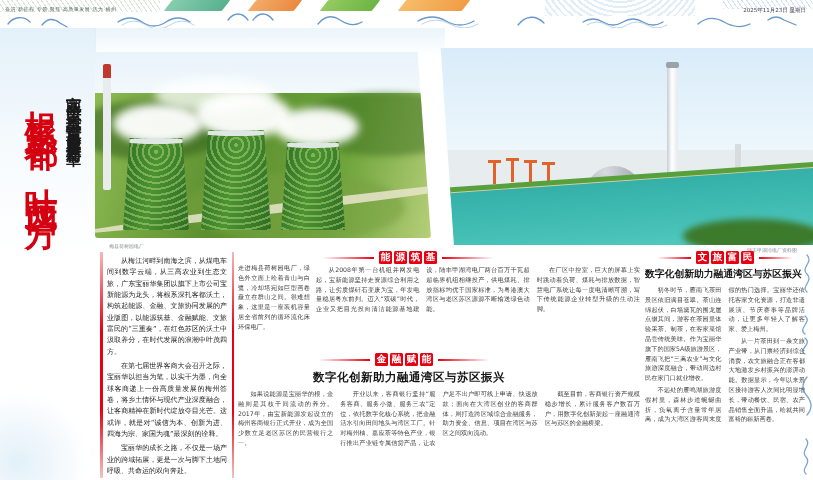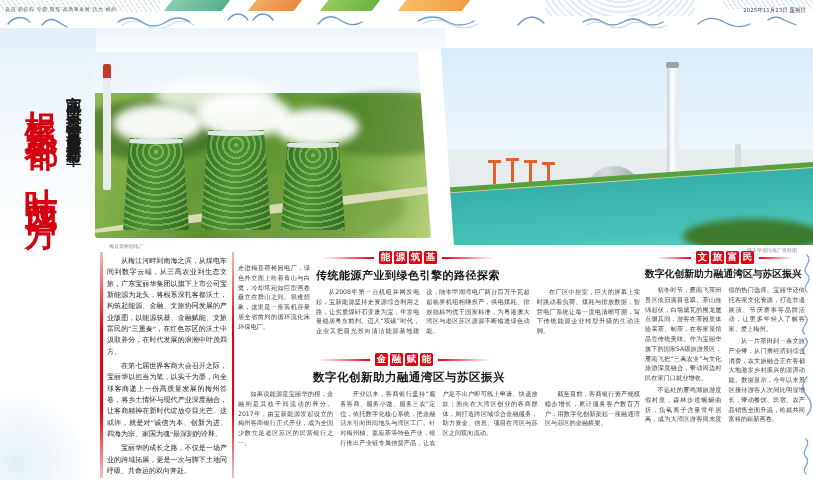--- a/index.html
+++ b/index.html
@@ -93,21 +93,21 @@
   .caption{position:absolute;font-size:5px;color:#8a8f94;}
   .cap-left{left:14px;top:195px;}
   .cap-right{right:16px;top:199px;}
 
   
   .intro{position:absolute;left:100px;top:252px;width:134px;height:226px;padding:4px 7px;box-sizing:border-box;
       font-family:"DejaVu Serif","Liberation Serif",serif;overflow:hidden;}
   .intro:before,.intro:after{content:"";position:absolute;top:0;width:2.5px;height:100%;
       background:linear-gradient(180deg,#f3b9b9,#e60012 35%,#e60012 70%,#f0c4c4);}
   .intro:before{left:0;} .intro:after{right:0;}
-  .intro p{margin:0 0 3px;font-size:7px;line-height:1.62;color:#1d1d1d;text-align:justify;text-indent:2em;font-family:Liberation Serif, serif;}
+  .intro p{margin:0 0 3px;font-size:7px;line-height:1.62;color:#1d1d1d;text-align:justify;text-indent:2em;}
 
   
   .sec-header{display:flex;align-items:center;justify-content:center;gap:5px;height:15px;}
   .hline{width:52px;height:2px;}
   .hline.l{background:linear-gradient(90deg,rgba(230,0,18,0),#e60012);}
   .hline.r{background:linear-gradient(90deg,#e60012,rgba(230,0,18,0));}
   .tag-boxes{display:flex;gap:2px;}
   .tag-box{width:13px;height:13px;background:#e60012;color:#fff;font-size:9.5px;font-weight:700;
       display:flex;align-items:center;justify-content:center;border-radius:1.5px;}
   .headline{font-weight:800;color:#141414;letter-spacing:.5px;margin:3px 0 4px;}
@@ -242,21 +242,20 @@
       <div class="sec-header">
         <span class="hline l"></span>
         <span class="tag-boxes">
           <span class="tag-box">能</span>
           <span class="tag-box">源</span>
           <span class="tag-box">筑</span>
           <span class="tag-box">基</span>
         </span>
         <span class="hline r"></span>
       </div>
-      <h2 class="headline">传统能源产业到绿色引擎的路径探索</h2>
       <div class="cols3 bodytxt">
           <p>从2008年第一台机组并网发电起，宝新能源坚持走资源综合利用之路，让劣质煤矸石变废为宝，年发电量稳居粤东前列。迈入“双碳”时代，企业又把目光投向清洁能源基地建设，陆丰甲湖湾电厂两台百万千瓦超超临界机组相继投产，供电煤耗、排放指标均优于国家标准，为粤港澳大湾区与老区苏区源源不断输送绿色动能。</p>
           <p>在厂区中控室，巨大的屏幕上实时跳动着负荷、煤耗与排放数据，智慧电厂系统让每一度电清晰可溯，写下传统能源企业转型升级的生动注脚。</p>
         </div>
     </div>
   </section>
 
   <section class="sec2">
     <div class="sec-header">
       <span class="hline l"></span>

